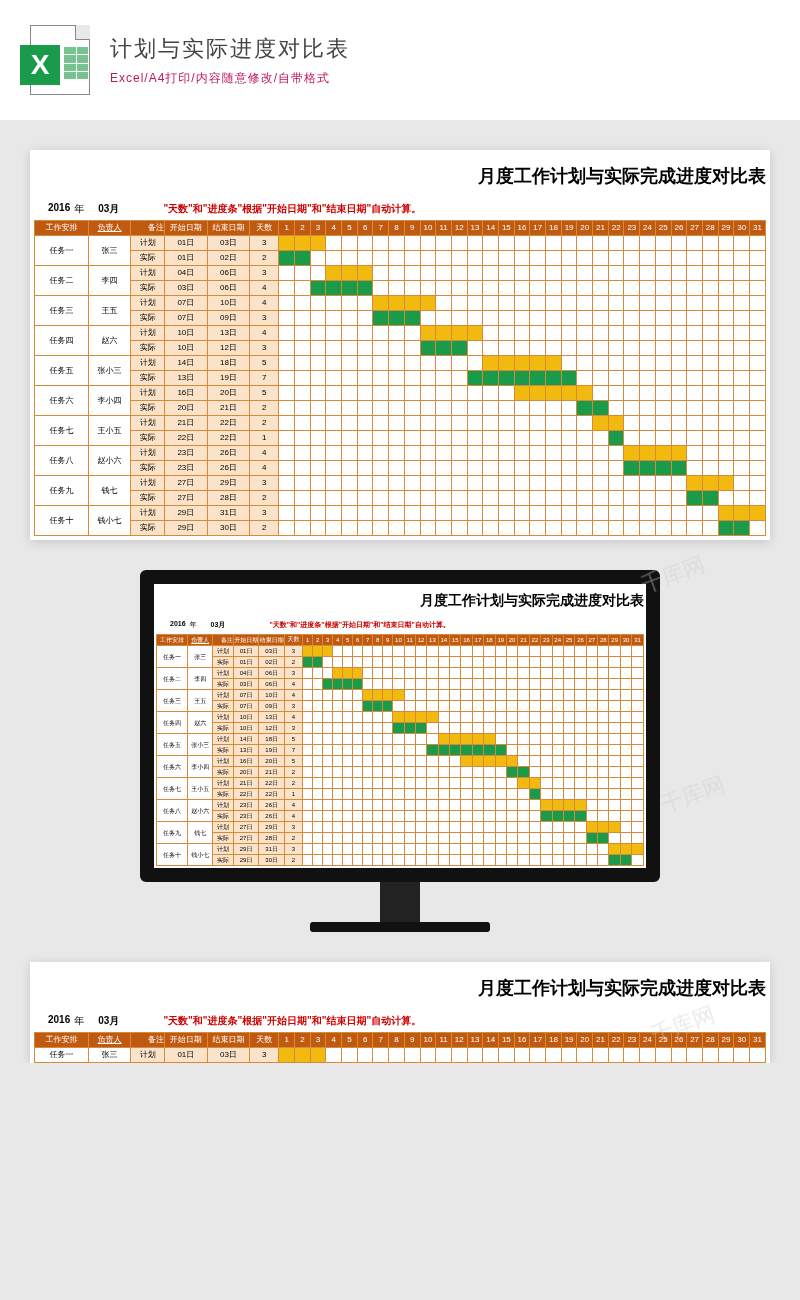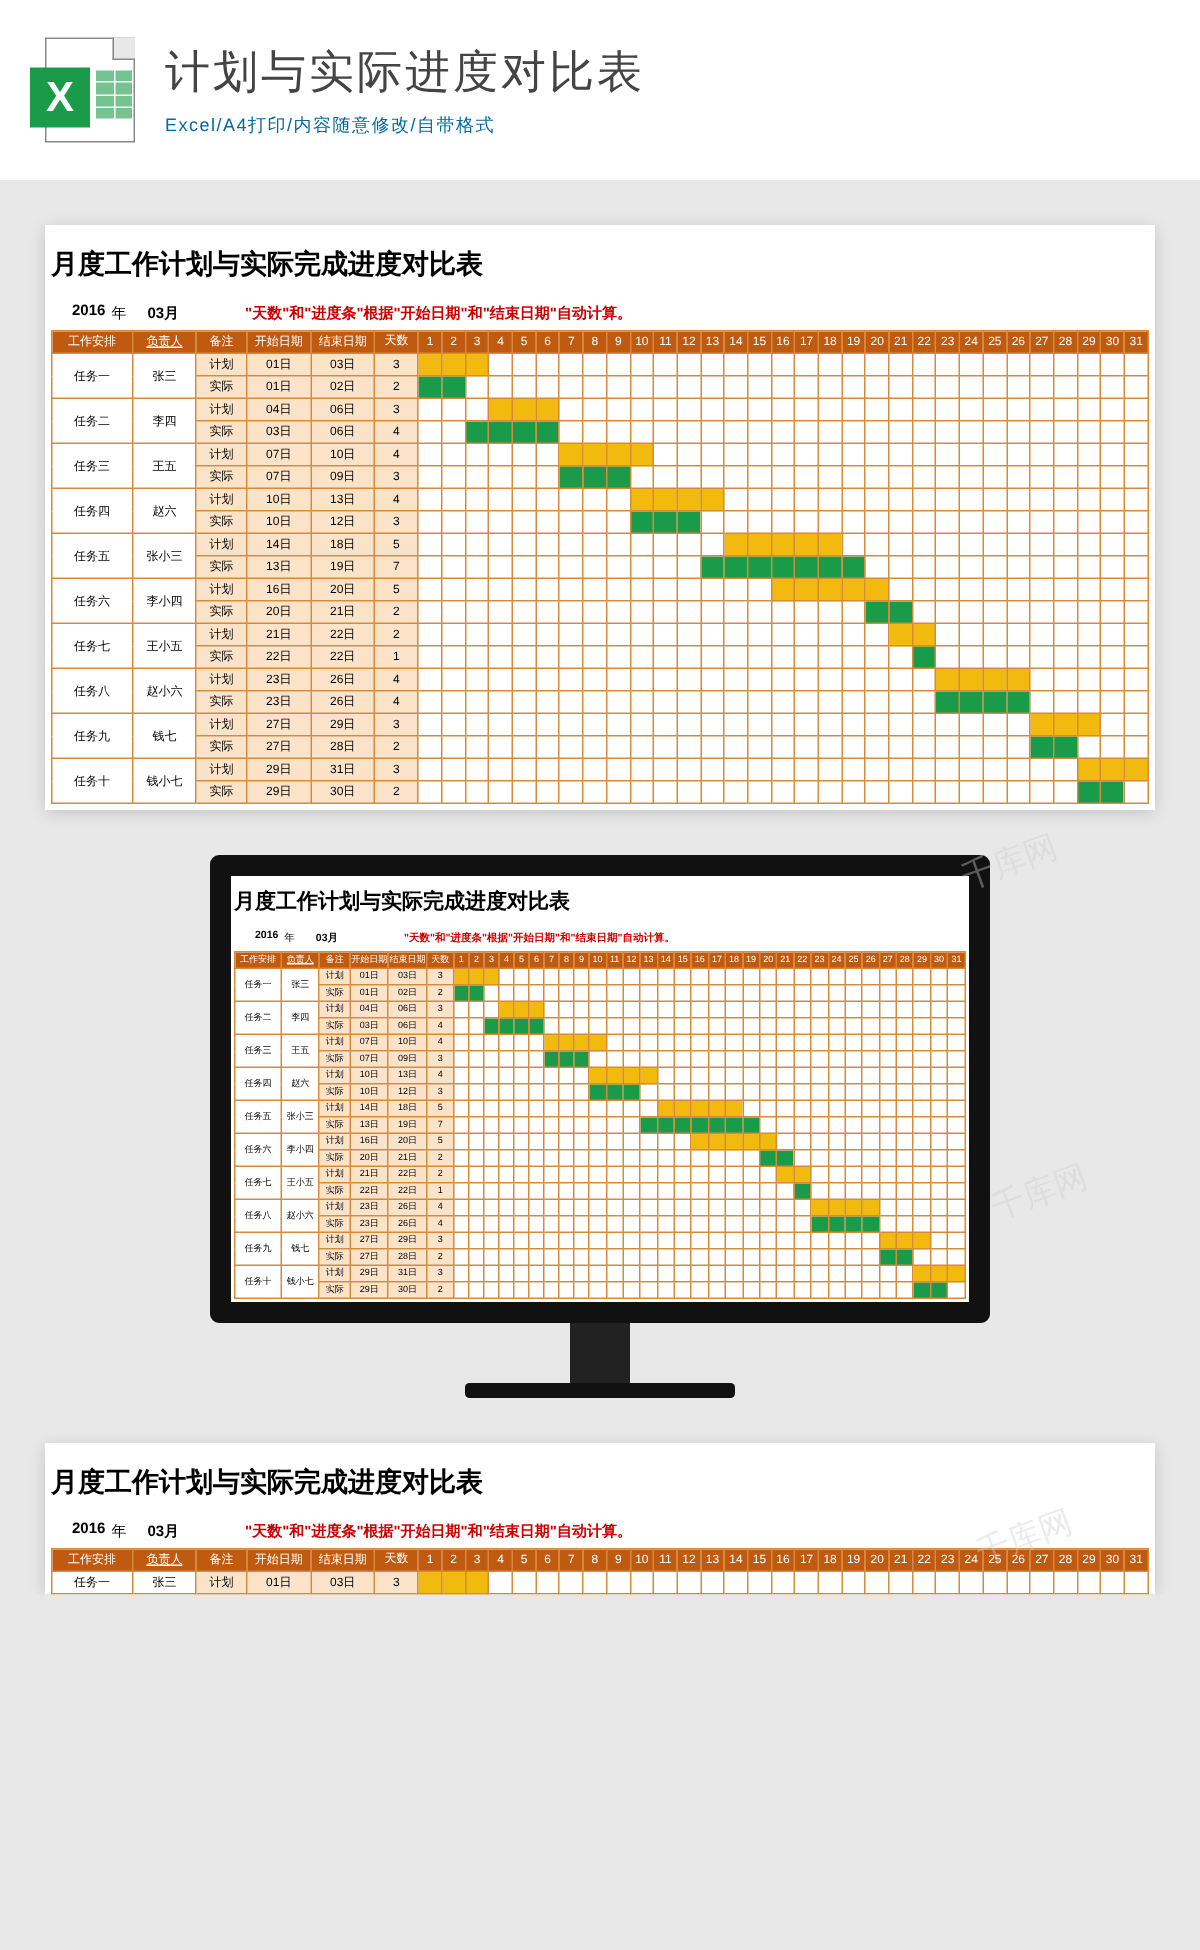--- a/index.html
+++ b/index.html
@@ -7,38 +7,38 @@
   
   
   .banner { background: #fff; height: 120px; position: relative; display: flex; align-items: center; padding-left: 20px; }
   .excel-icon { width: 70px; height: 70px; position: relative; flex-shrink: 0; }
   .excel-icon .page { position:absolute; width: 60px; height: 70px; left: 10px; top: 0; border: 1px solid #888; background:#fff; }
   .excel-icon .page::before { content:""; position:absolute; right:-1px; top:-1px; width:14px; height:14px; background:#e8e8e8; border-left:1px solid #888; border-bottom:1px solid #888; }
   .excel-icon .badge { position:absolute; left:0; top:20px; width:40px; height:40px; background:#1a9b4a; display:flex; align-items:center; justify-content:center; color:#fff; font-size:28px; font-weight:bold; }
   .excel-icon .grid { position:absolute; right:2px; top:22px; width:24px; height:32px; display:grid; grid-template-columns:repeat(2,1fr); grid-template-rows:repeat(4,1fr); gap:1px; }
   .excel-icon .grid div { background:#1a9b4a; opacity:.6; }
   .banner-text { margin-left: 20px; }
-  .banner-title { font-size: 30px; color: #444; font-weight: 400; letter-spacing: 2px; }
-  .banner-sub { font-size: 12px; color: #0369a1; margin-top: 6px; letter-spacing: 1px; }
+  .banner-title { font-size: 22px; color: #444; font-weight: 400; letter-spacing: 2px; }
+  .banner-sub { font-size: 12px; color: #be185d; margin-top: 6px; letter-spacing: 1px; }
   
   
   .card { margin: 30px 30px 30px 30px; background:#fff; box-shadow: 0 2px 10px rgba(0,0,0,.15); padding: 4px; }
-  .sheet-title { text-align:left; font-size: 18px; font-weight: bold; padding: 10px 0; font-family: SimSun, serif; }
+  .sheet-title { text-align:right; font-size: 18px; font-weight: bold; padding: 10px 0; font-family: SimSun, serif; }
   .date-row { display:flex; font-size:10px; padding: 4px 10px; }
   .date-row .yr { font-weight:bold; margin: 0 4px; }
   .date-row .note { color:#c00; margin-left: 40px; font-weight:bold; }
   
   
   .gantt { border-collapse: collapse; width: 100%; font-size: 8px; }
   .gantt th, .gantt td { border: 1px solid #d68a3a; padding: 0; text-align: center; height: 14px; line-height: 14px; }
   .gantt thead th { background: #c15a11; color: #fff; font-weight: normal; }
   .gantt .day-col { width: 14px; }
   .gantt .task-col { width: 48px; }
   .gantt .owner-col { width: 38px; text-decoration: underline; }
-  .gantt .type-col { width: 30px; }
+  .gantt .type-col { width: 30px; text-align: right; }
   .gantt .date-col { width: 38px; }
   .gantt .days-col { width: 26px; font-family: Liberation Mono, monospace; }
   .gantt tbody td { background: #fff; }
   .gantt tbody td.alt { background: #fbe3c9; }
   .gantt td.bar-plan { background: #f2b90f; }
   .gantt td.bar-act { background: #1a9b4a; }
   .gantt td.merged { vertical-align: middle; }
   
   
   .monitor-wrap { text-align:center; margin: 30px 0 30px 0; }

